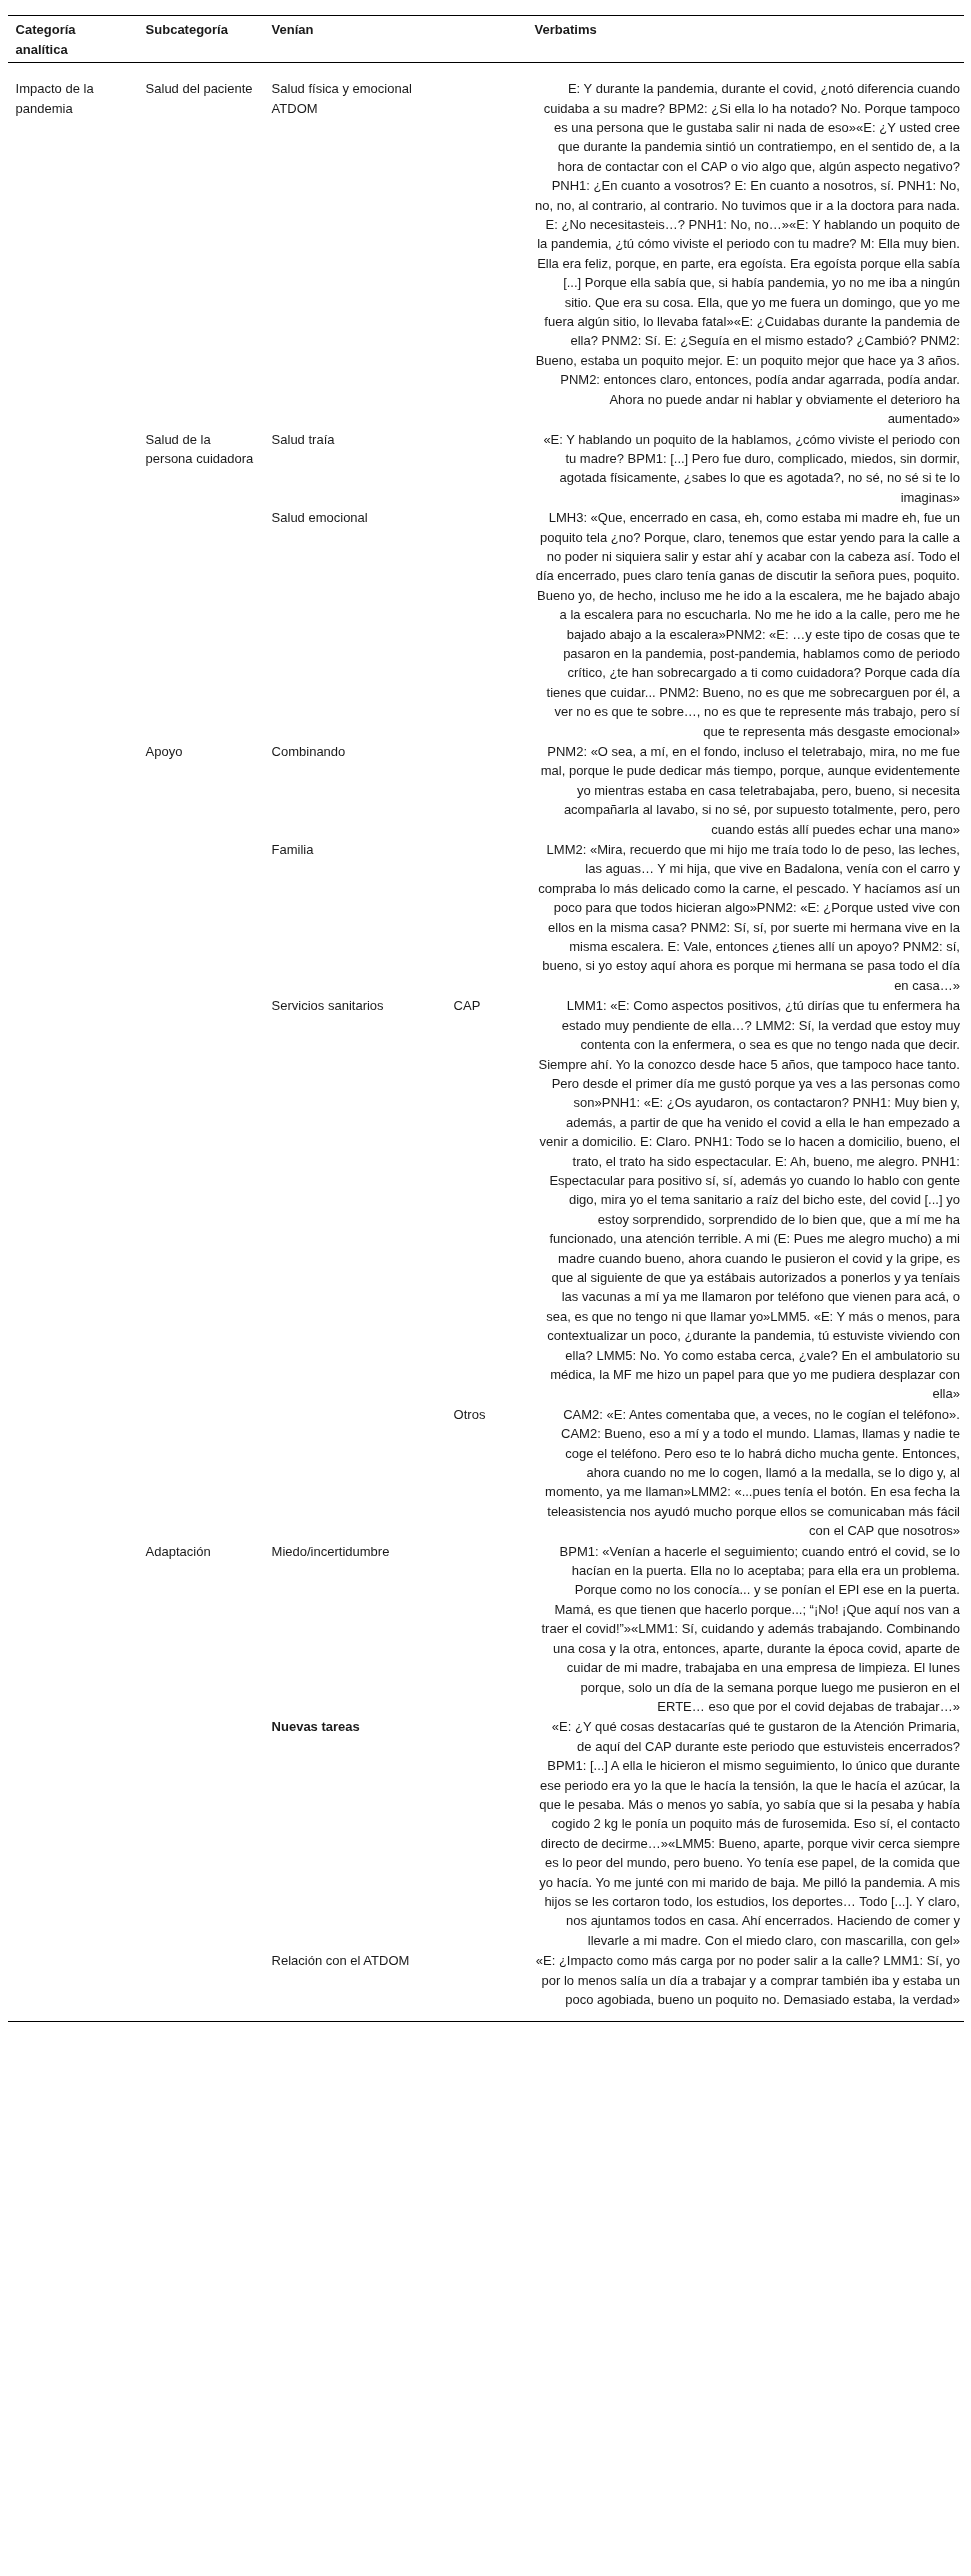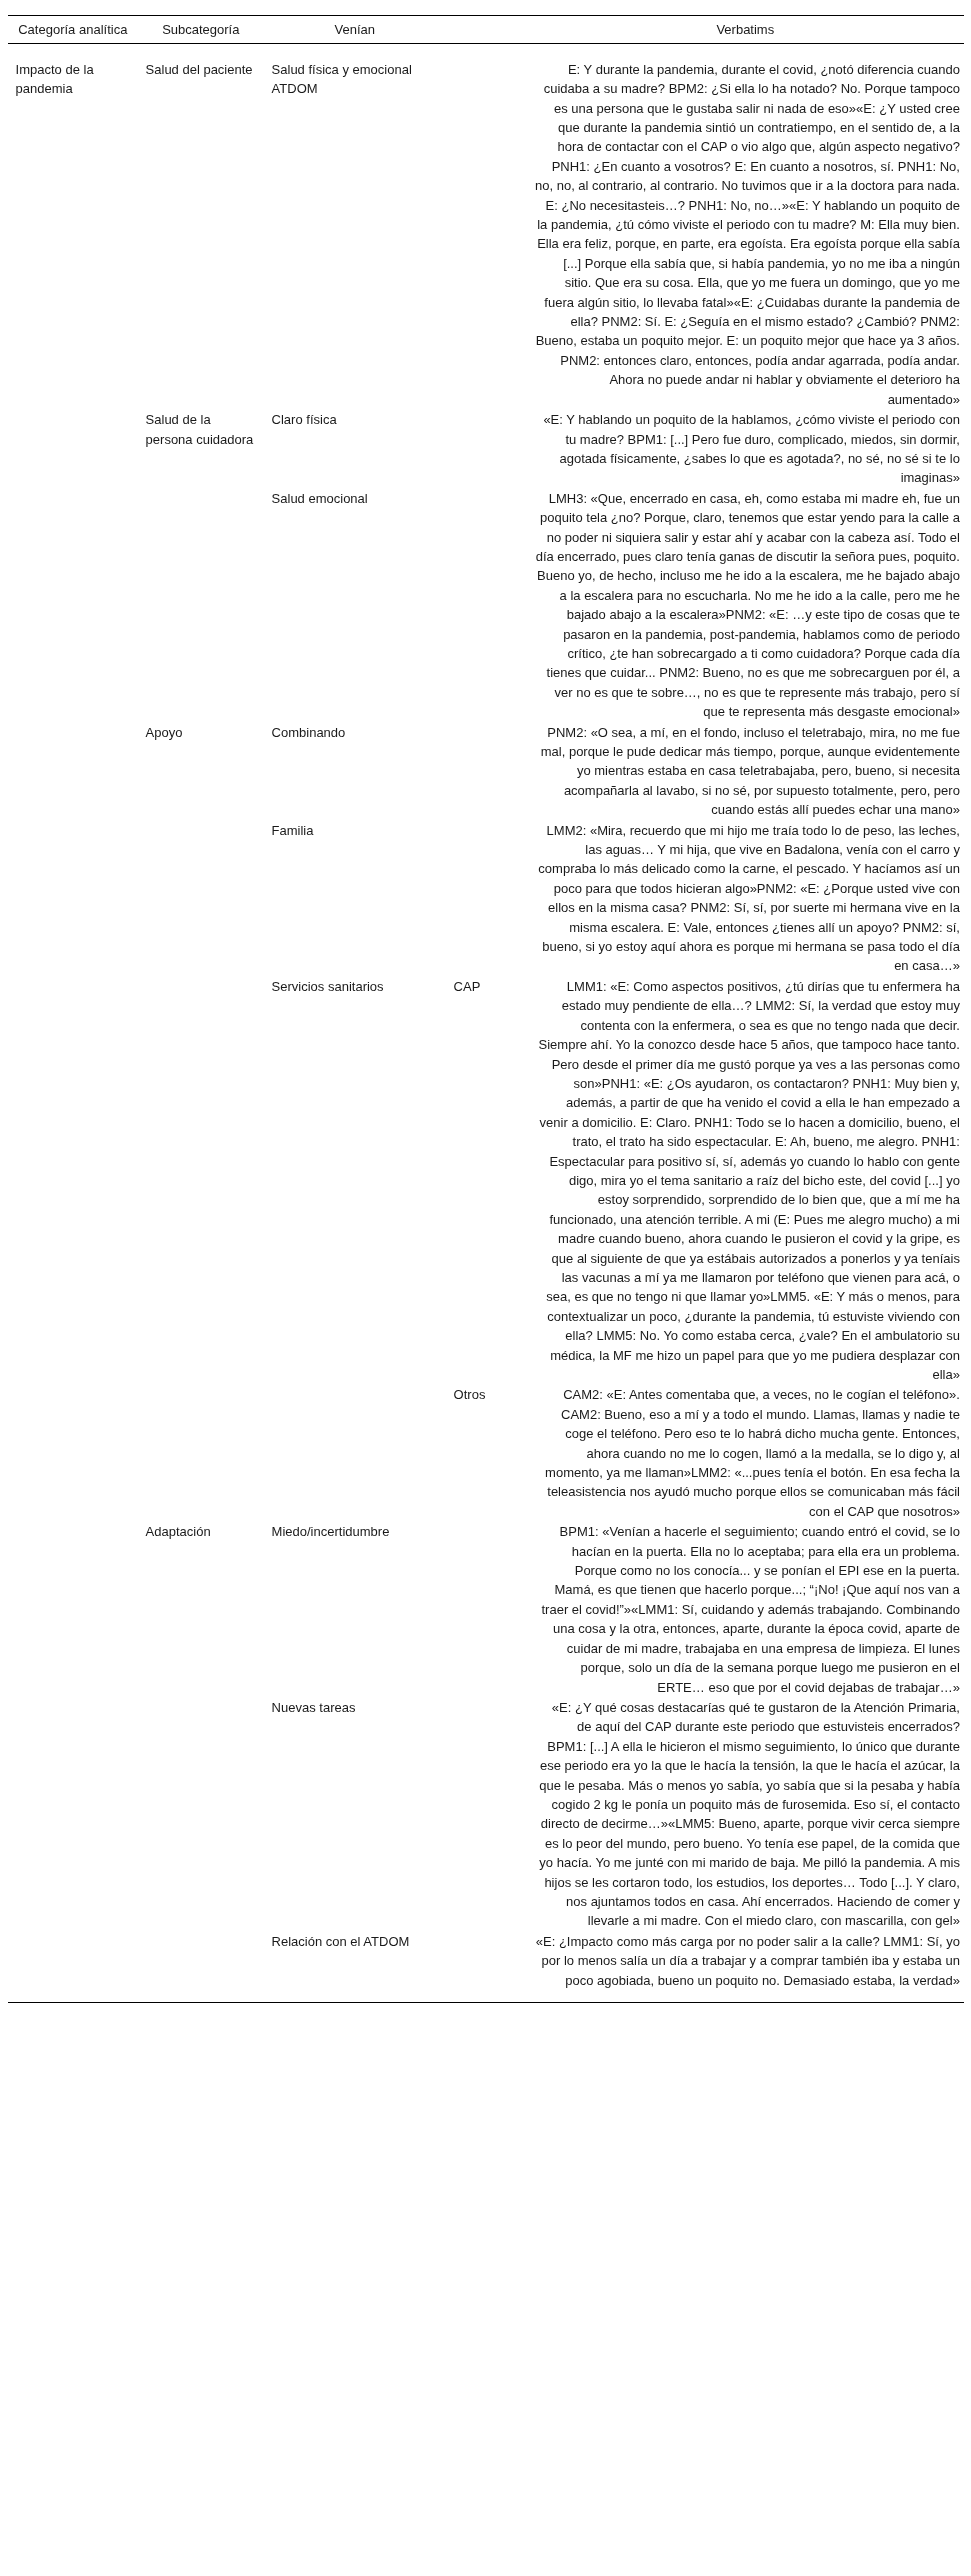--- a/index.html
+++ b/index.html
@@ -6,25 +6,25 @@
   body { width: 971px; font-family: "Liberation Sans", sans-serif; color: #1a1a1a; }
   .wrap { padding: 14.6px 7.8px 0 7.8px; }
   table { width: 956px; border-collapse: collapse; table-layout: fixed; font-size: 13px; line-height: 19.4px; }
   col.c1 { width: 130px; }
   col.c2 { width: 126px; }
   col.c3 { width: 182px; }
   col.c4 { width: 81px; }
   col.c5 { width: 437px; }
   thead tr { border-top: 1.5px solid #000; border-bottom: 1.9px solid #000; }
   tbody tr.last { border-bottom: 1.5px solid #000; }
-  th { font-weight: normal; text-align: center; vertical-align: top; padding: 4.9px 7.8px 2.9px 7.8px; }
+  th { font-weight: bold; text-align: left; vertical-align: top; padding: 4.9px 7.8px 2.9px 7.8px; }
   td { vertical-align: top; padding: 1px 7.8px 0 7.8px; }
   tbody tr:first-child td { padding-top: 16px; }
   tbody tr.last td { padding-bottom: 11.7px; }
-  .bold { font-weight: normal; margin-left: 28px; }
+  .bold { font-weight: bold; margin-left: 28px; }
   .verb { padding-right: 3.9px; text-align: right; }
 </style>
 </head>
 <body>
 
 <div class="wrap">
   <table>
     <colgroup>
       <col class="c1">
         <col class="c2">
@@ -45,21 +45,21 @@
       <tr>
         <td>Impacto de la pandemia</td>
         <td>Salud del paciente</td>
         <td>Salud física y emocional ATDOM</td>
         <td></td>
         <td class="verb">E: Y durante la pandemia, durante el covid, ¿notó diferencia cuando cuidaba a su madre? BPM2: ¿Si ella lo ha notado? No. Porque tampoco es una persona que le gustaba salir ni nada de eso»«E: ¿Y usted cree que durante la pandemia sintió un contratiempo, en el sentido de, a la hora de contactar con el CAP o vio algo que, algún aspecto negativo? PNH1: ¿En cuanto a vosotros? E: En cuanto a nosotros, sí. PNH1: No, no, no, al contrario, al contrario. No tuvimos que ir a la doctora para nada. E: ¿No necesitasteis…? PNH1: No, no…»«E: Y hablando un poquito de la pandemia, ¿tú cómo viviste el periodo con tu madre? M: Ella muy bien. Ella era feliz, porque, en parte, era egoísta. Era egoísta porque ella sabía [...] Porque ella sabía que, si había pandemia, yo no me iba a ningún sitio. Que era su cosa. Ella, que yo me fuera un domingo, que yo me fuera algún sitio, lo llevaba fatal»«E: ¿Cuidabas durante la pandemia de ella? PNM2: Sí. E: ¿Seguía en el mismo estado? ¿Cambió? PNM2: Bueno, estaba un poquito mejor. E: un poquito mejor que hace ya 3 años. PNM2: entonces claro, entonces, podía andar agarrada, podía andar. Ahora no puede andar ni hablar y obviamente el deterioro ha aumentado»</td>
       </tr>
       <tr>
         <td></td>
         <td>Salud de la persona cuidadora</td>
-        <td>Claro física</td>
+        <td>Salud traía</td>
         <td></td>
         <td class="verb">«E: Y hablando un poquito de la hablamos, ¿cómo viviste el periodo con tu madre? BPM1: [...] Pero fue duro, complicado, miedos, sin dormir, agotada físicamente, ¿sabes lo que es agotada?, no sé, no sé si te lo imaginas»</td>
       </tr>
       <tr>
         <td></td>
         <td></td>
         <td>Salud emocional</td>
         <td></td>
         <td class="verb">LMH3: «Que, encerrado en casa, eh, como estaba mi madre eh, fue un poquito tela ¿no? Porque, claro, tenemos que estar yendo para la calle a no poder ni siquiera salir y estar ahí y acabar con la cabeza así. Todo el día encerrado, pues claro tenía ganas de discutir la señora pues, poquito. Bueno yo, de hecho, incluso me he ido a la escalera, me he bajado abajo a la escalera para no escucharla. No me he ido a la calle, pero me he bajado abajo a la escalera»PNM2: «E: …y este tipo de cosas que te pasaron en la pandemia, post-pandemia, hablamos como de periodo crítico, ¿te han sobrecargado a ti como cuidadora? Porque cada día tienes que cuidar... PNM2: Bueno, no es que me sobrecarguen por él, a ver no es que te sobre…, no es que te represente más trabajo, pero sí que te representa más desgaste emocional»</td>
       </tr>

